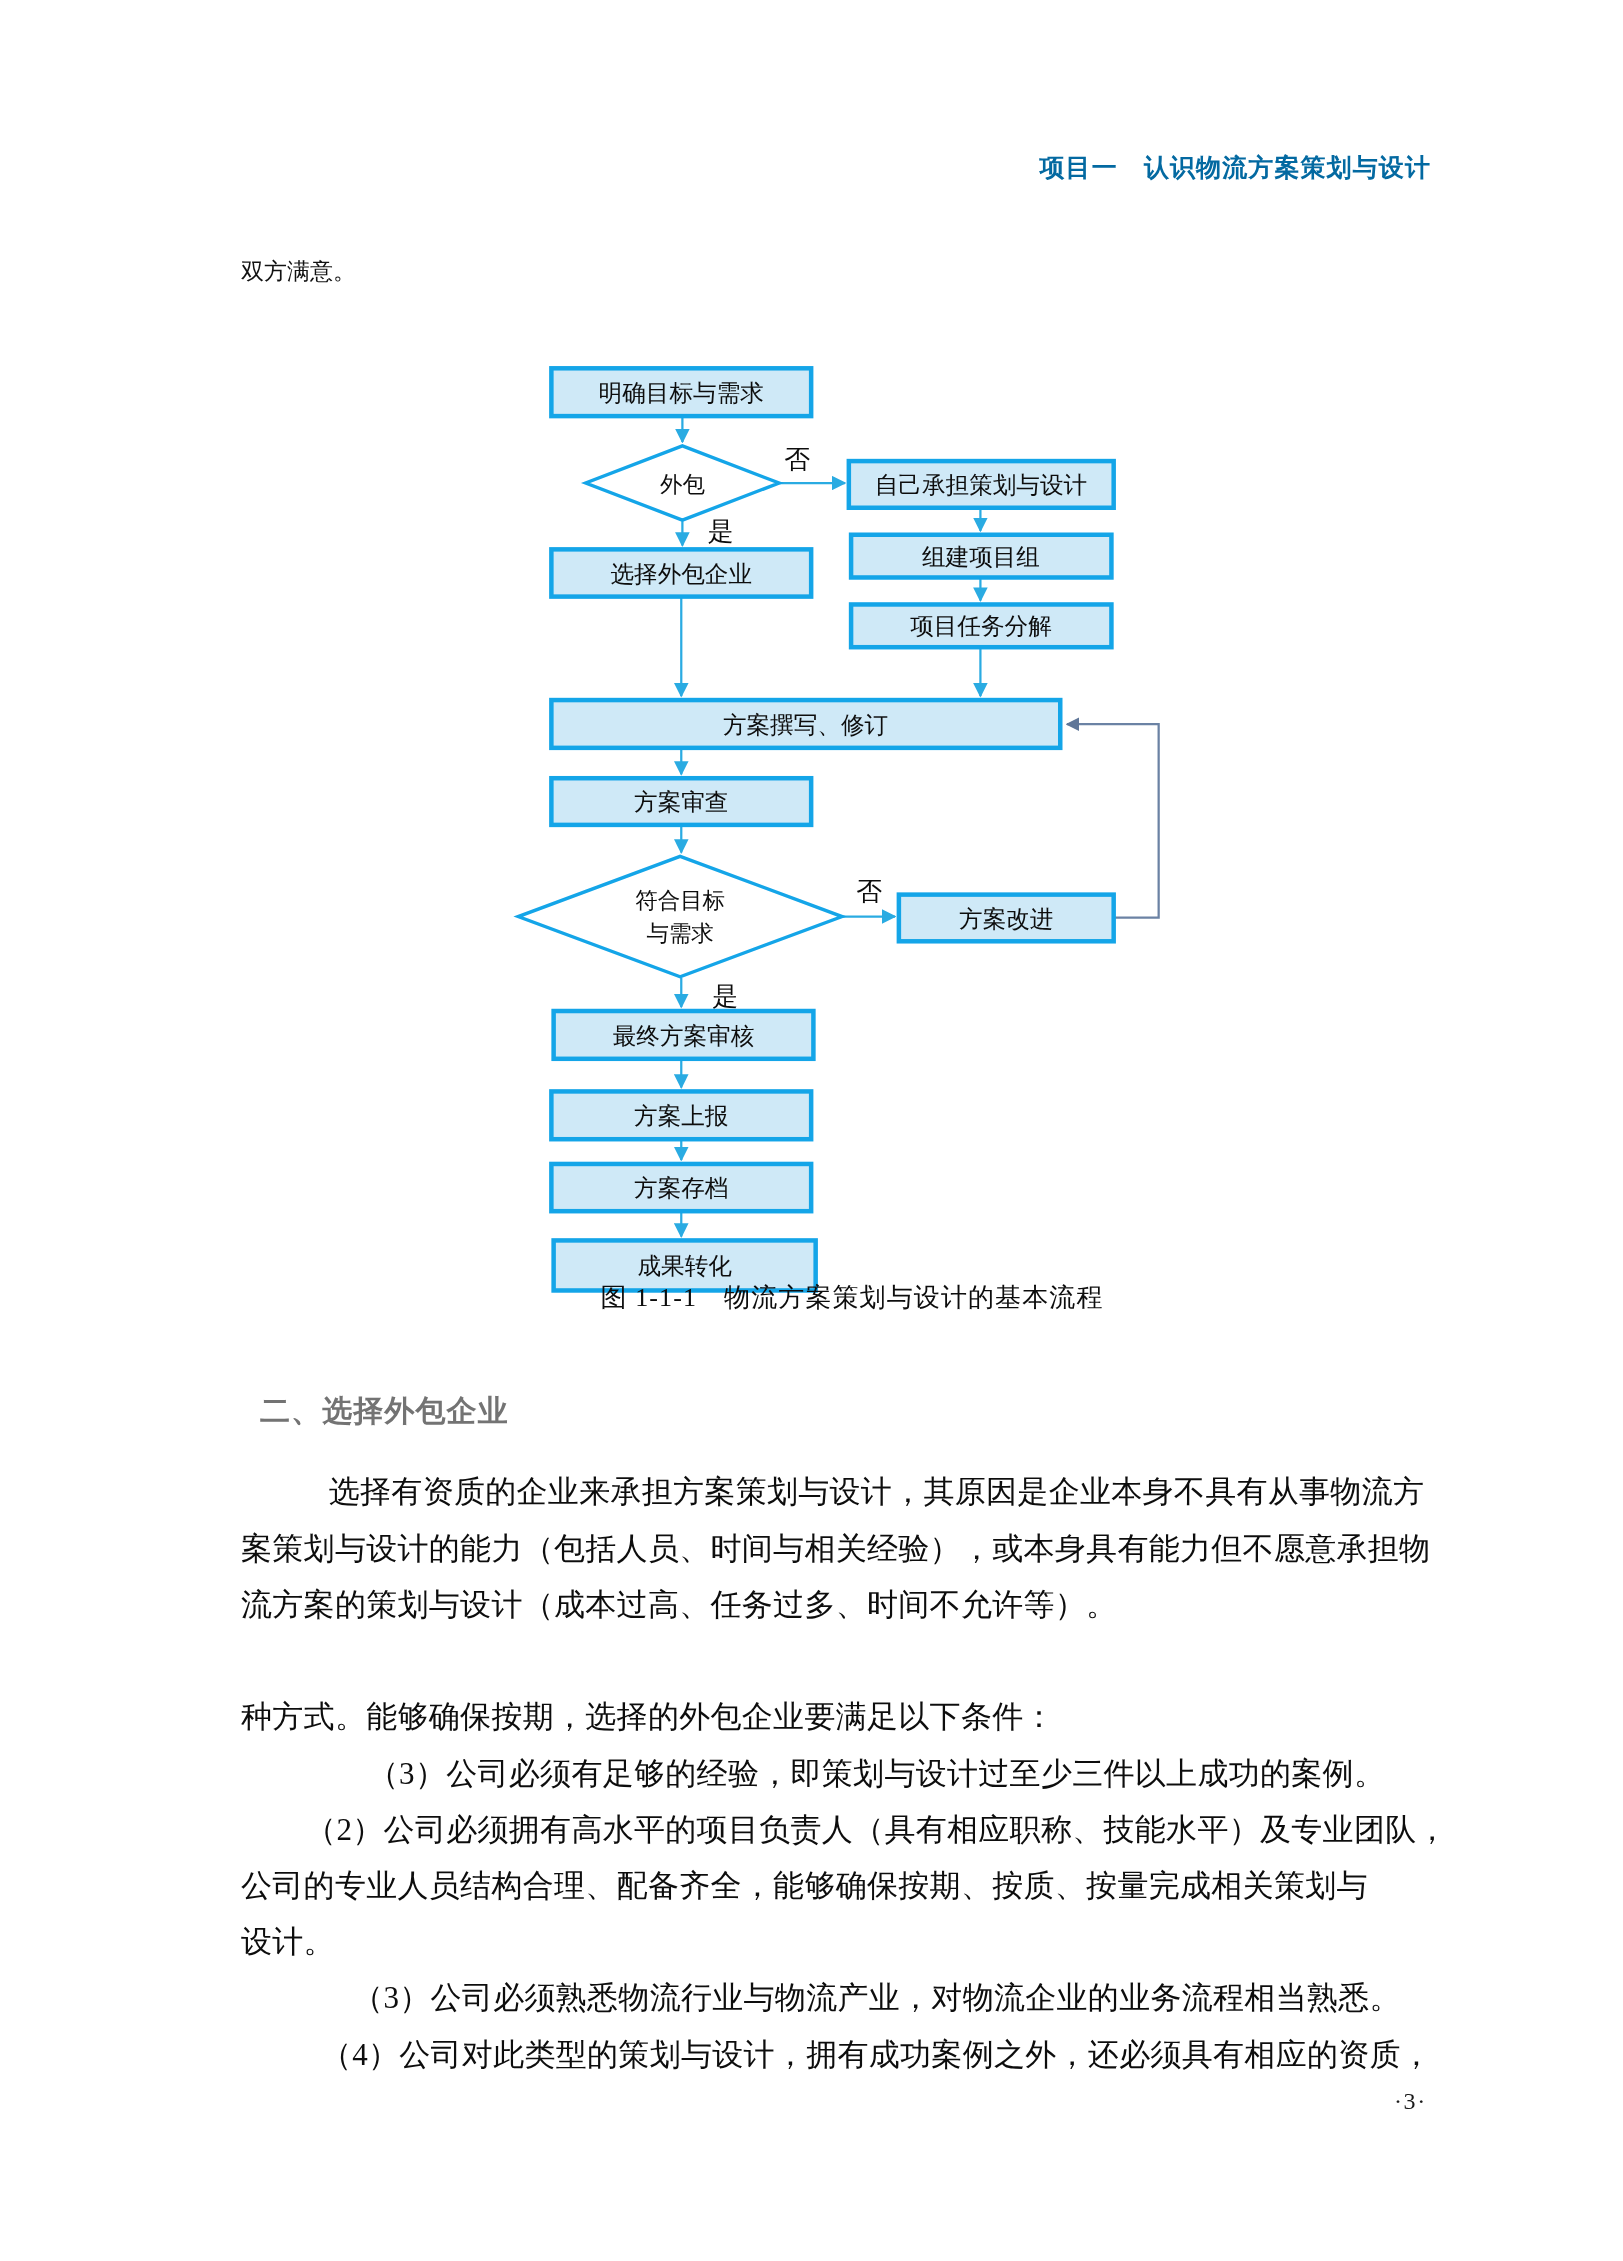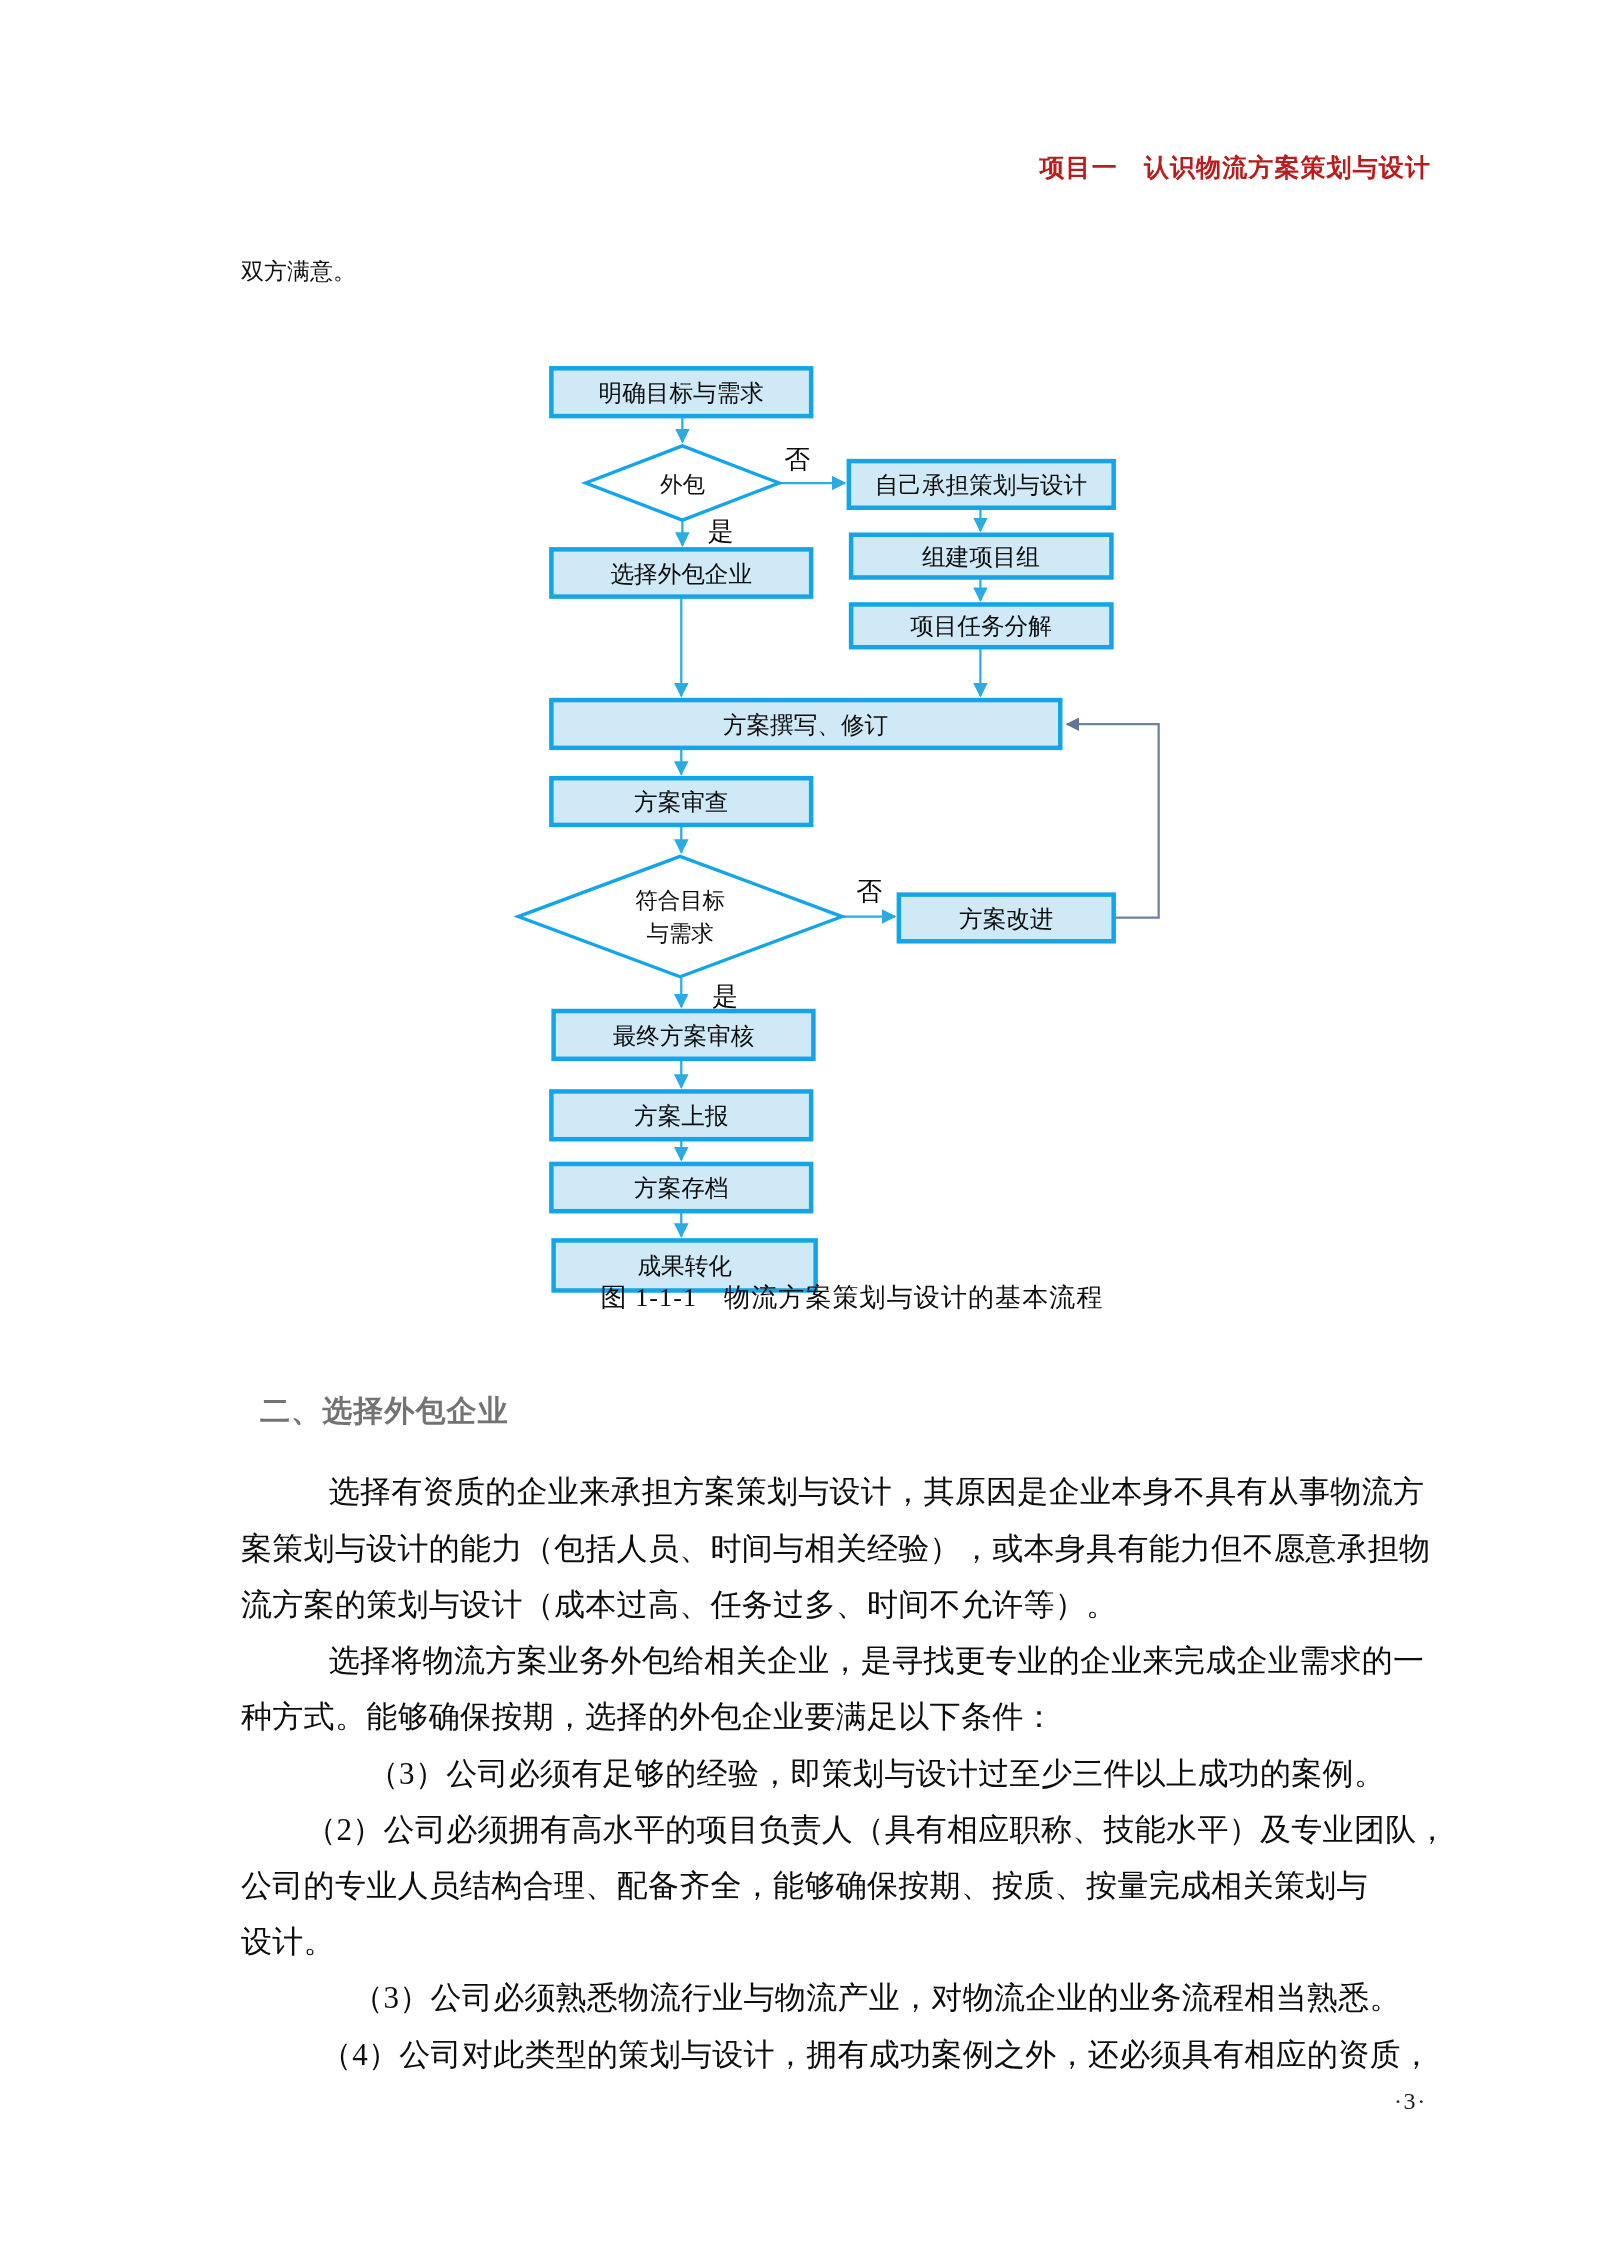--- a/index.html
+++ b/index.html
@@ -7,21 +7,21 @@
     position:relative;
     width:1624px;height:2261px;
     background:#ffffff;
     overflow:hidden;
     font-family:"Liberation Serif","DejaVu Serif",serif;
     color:#111;
   }
   .hdr{
     position:absolute;top:151px;right:193px;
     font-family:"Liberation Sans","DejaVu Sans",sans-serif;
-    font-size:25px;font-weight:600;letter-spacing:1.1px;color:#b91c1c;
+    font-size:25px;font-weight:600;letter-spacing:1.1px;color:#0369a1;
     white-space:nowrap;
   }
   .intro{
     position:absolute;top:252px;left:241px;height:39px;line-height:39px;
     font-size:23px;white-space:nowrap;
   }
   svg.flow{position:absolute;left:0;top:0;}
   .flow text{
     font-family:"Liberation Serif","DejaVu Serif",serif;
     fill:#0d0d0d;
@@ -177,21 +177,20 @@
     </g>
   </svg>
 
   <div class="caption">图 1-1-1　物流方案策划与设计的基本流程</div>
 
   <div class="sec-heading">二、选择外包企业</div>
 
   <div class="bline ind" style="top:1464px">选择有资质的企业来承担方案策划与设计，其原因是企业本身不具有从事物流方</div>
   <div class="bline" style="top:1521px">案策划与设计的能力（包括人员、时间与相关经验），或本身具有能力但不愿意承担物</div>
   <div class="bline" style="top:1577px">流方案的策划与设计（成本过高、任务过多、时间不允许等）。</div>
-  <div class="bline ind" style="top:1633px">选择将物流方案业务外包给相关企业，是寻找更专业的企业来完成企业需求的一</div>
   <div class="bline" style="top:1689px">种方式。能够确保按期，选择的外包企业要满足以下条件：</div>
   <div class="bline ind" style="top:1746px">（3）公司必须有足够的经验，即策划与设计过至少三件以上成功的案例。</div>
   <div class="bline ind" style="top:1802px">（2）公司必须拥有高水平的项目负责人（具有相应职称、技能水平）及专业团队，</div>
   <div class="bline" style="top:1858px">公司的专业人员结构合理、配备齐全，能够确保按期、按质、按量完成相关策划与</div>
   <div class="bline" style="top:1914px">设计。</div>
   <div class="bline ind" style="top:1970px">（3）公司必须熟悉物流行业与物流产业，对物流企业的业务流程相当熟悉。</div>
   <div class="bline ind" style="top:2027px">（4）公司对此类型的策划与设计，拥有成功案例之外，还必须具有相应的资质，</div>
 
   <div class="pagenum">·3·</div>
 

